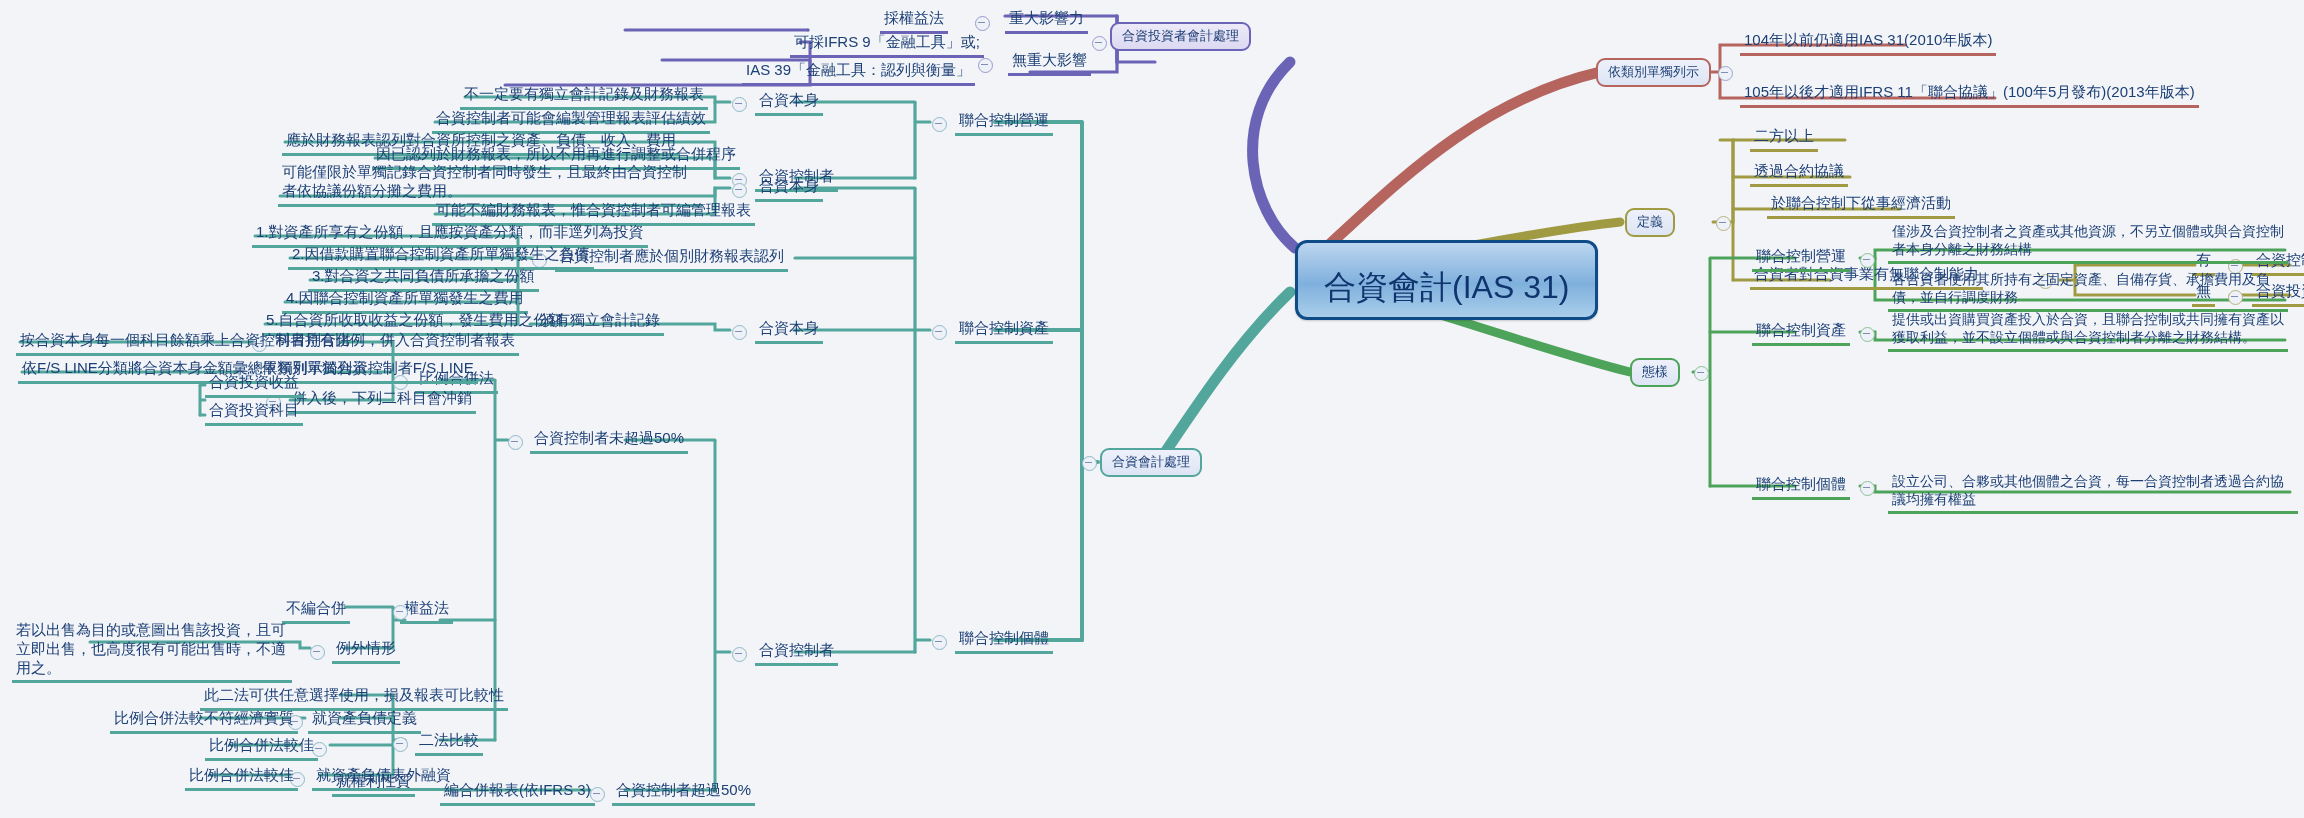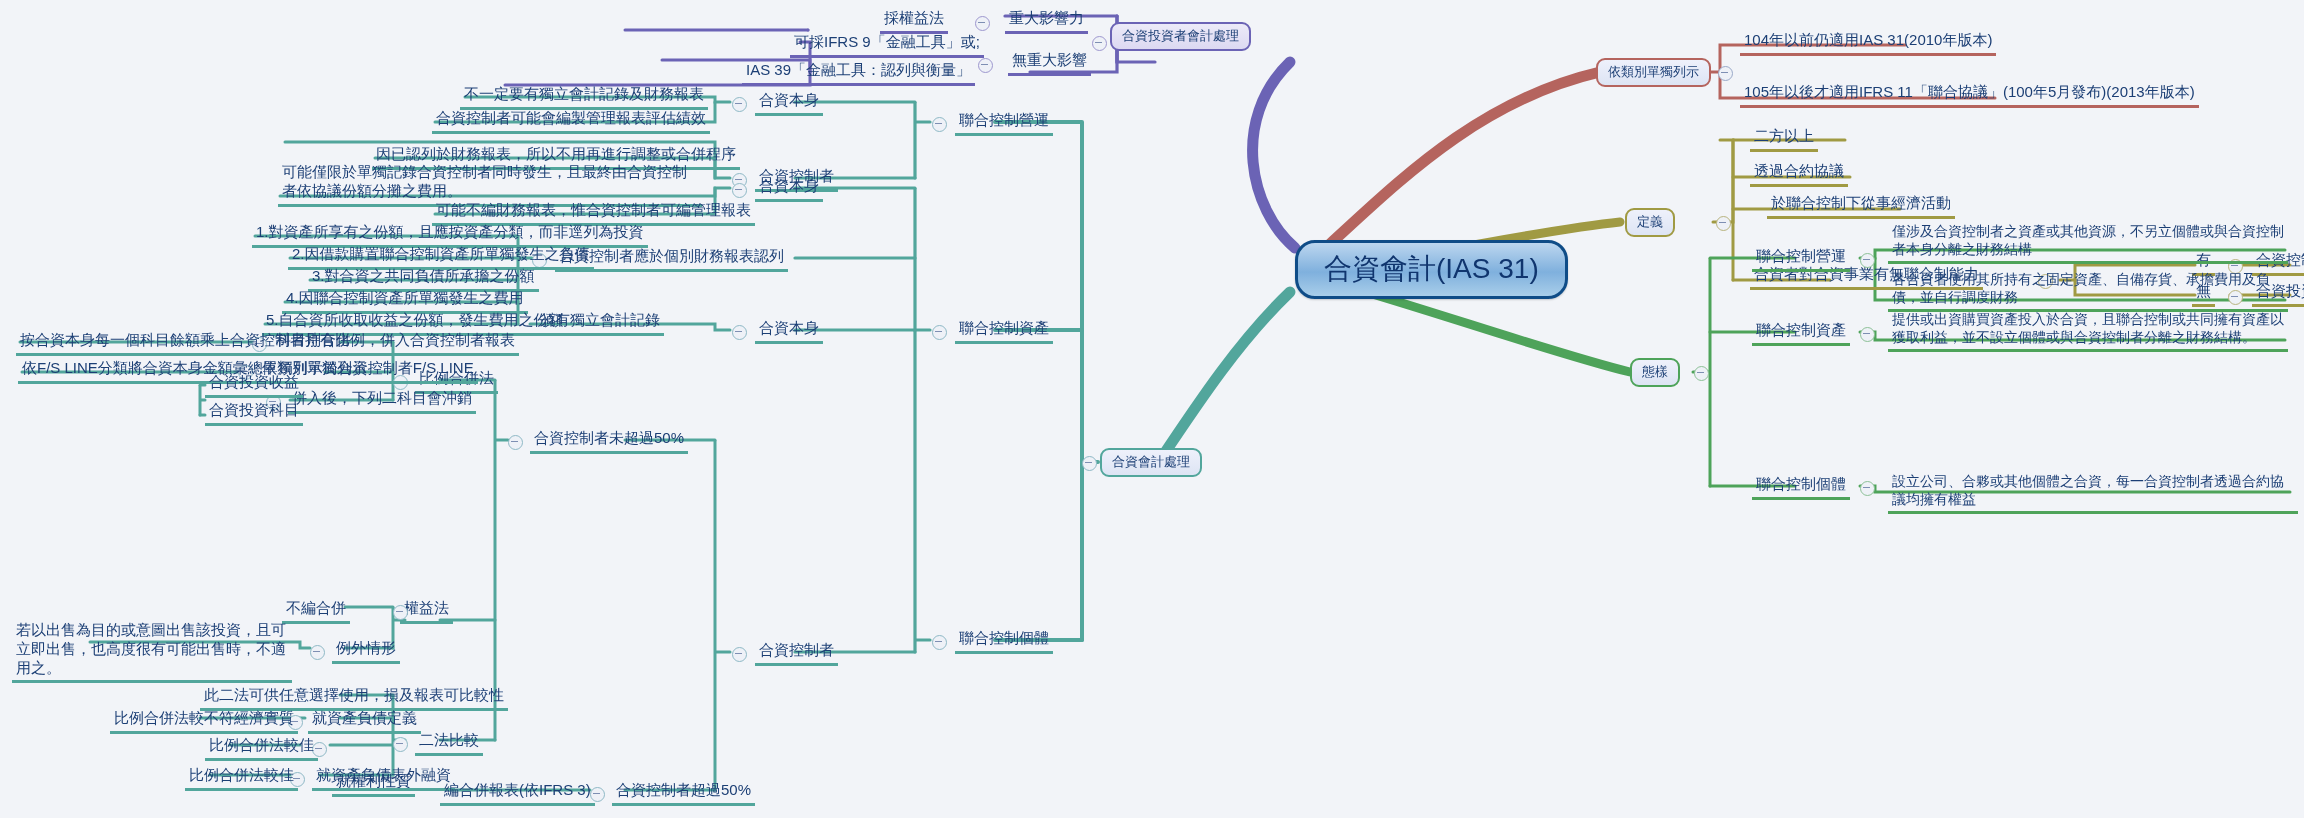--- a/index.html
+++ b/index.html
@@ -32,23 +32,23 @@
     padding:4px 10px 5px 10px;
     box-sizing:border-box;
     background:linear-gradient(180deg,#eef1fb 0%,#dfe5f6 100%);
     border:2px solid #5b6bb5;
     font-size:13px;
     color:#1c3f75;
   }
   .box.root{
     background:linear-gradient(180deg,#bcd6ef 0%,#7fb0dd 55%,#a9ceea 100%);
     border:3px solid #0f4c87;
-    border-radius:20px;
-    font-size:28px;
-    padding:8px 26px 10px 26px;
+    border-radius:12px;
+    font-size:32px;
+    padding:24px 26px 10px 26px;
     color:#10356e;
     box-shadow:0 1px 2px rgba(0,0,0,.18);
   }
   .box.purple{border-color:#6b63b5;background:linear-gradient(180deg,#eceaf8 0%,#dcd9f2 100%);}
   .box.red{border-color:#b5645e;background:linear-gradient(180deg,#eef1fb 0%,#dde4f4 100%);}
   .box.olive{border-color:#a09a43;background:linear-gradient(180deg,#eef1fb 0%,#dde4f4 100%);}
   .box.green{border-color:#4ea35a;background:linear-gradient(180deg,#eef1fb 0%,#dde4f4 100%);}
   .box.teal{border-color:#52a69c;background:linear-gradient(180deg,#eef1fb 0%,#dde4f4 100%);}
 
   
@@ -250,20 +250,21 @@
   <div class="node leaf" style="left:955px;top:110px;border-bottom:3px solid #52a69c;">聯合控制營運</div>
   <span class="toggle teal" style="left:932px;top:117px;"></span>
 
   <div class="node leaf" style="left:755px;top:90px;border-bottom:3px solid #52a69c;">合資本身</div>
   <span class="toggle teal" style="left:732px;top:97px;"></span>
   <div class="node leaf" style="left:460px;top:84px;border-bottom:3px solid #52a69c;">不一定要有獨立會計記錄及財務報表</div>
   <div class="node leaf" style="left:432px;top:108px;border-bottom:3px solid #52a69c;">合資控制者可能會編製管理報表評估績效</div>
 
   <div class="node leaf" style="left:755px;top:166px;border-bottom:3px solid #52a69c;">合資控制者</div>
   <span class="toggle teal" style="left:732px;top:173px;"></span>
+  <div class="node leaf" style="left:282px;top:130px;border-bottom:3px solid #52a69c;">應於財務報表認列對合資所控制之資產、負債、收入、費用</div>
   <div class="node leaf" style="left:372px;top:144px;border-bottom:3px solid #52a69c;">因已認列於財務報表，所以不用再進行調整或合併程序</div>
 
   <div class="node leaf" style="left:955px;top:318px;border-bottom:3px solid #52a69c;">聯合控制資產</div>
   <span class="toggle teal" style="left:932px;top:325px;"></span>
 
   <div class="node leaf" style="left:755px;top:176px;border-bottom:3px solid #52a69c;">合資本身</div>
   <span class="toggle teal" style="left:732px;top:183px;"></span>
   <div class="node leaf wrap" style="left:278px;top:162px;width:424px;border-bottom:3px solid #52a69c;">可能僅限於單獨記錄合資控制者同時發生，且最終由合資控制者依協議份額分攤之費用。</div>
   <div class="node leaf" style="left:432px;top:200px;border-bottom:3px solid #52a69c;">可能不編財務報表，惟合資控制者可編管理報表</div>
 

